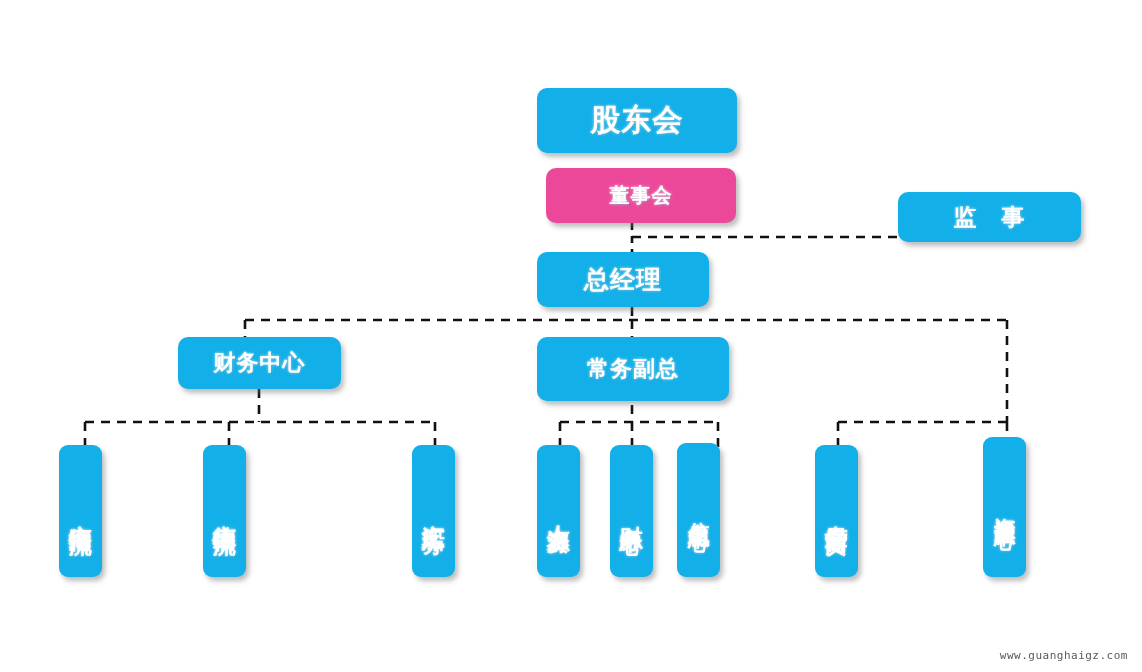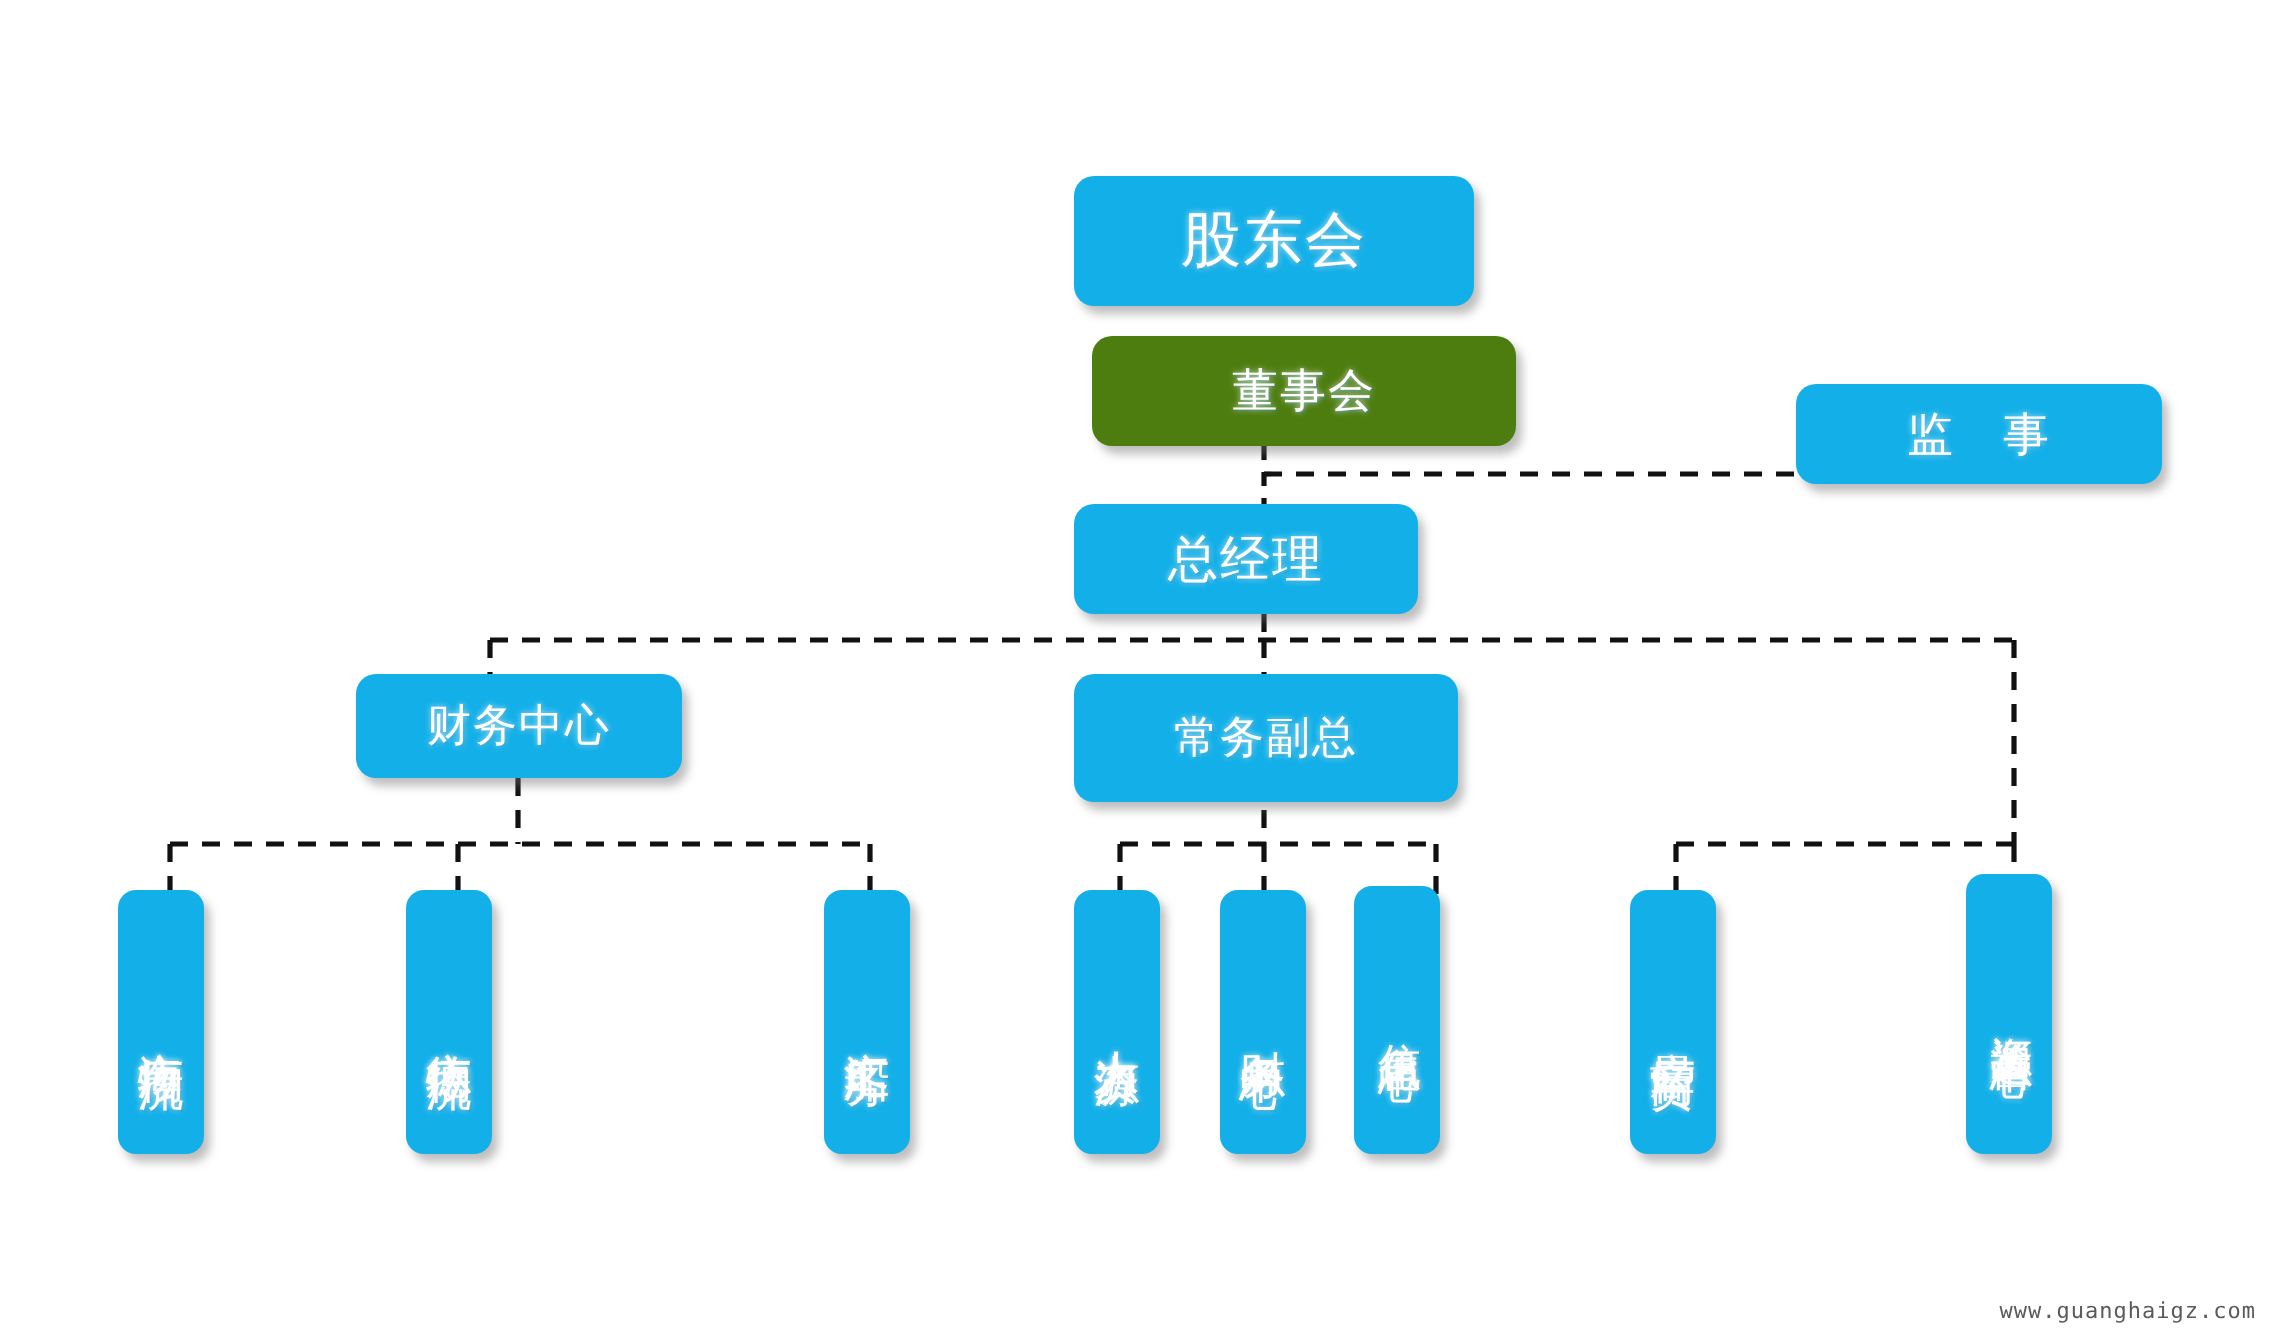--- a/index.html
+++ b/index.html
@@ -30,21 +30,21 @@
     position: absolute;
     background: #12AFE8;
     border-radius: 10px;
     box-shadow: 3px 4px 5px rgba(110,110,110,0.45);
     display: flex;
     align-items: center;
     justify-content: center;
     box-sizing: border-box;
     color: #ffffff;
     text-shadow: 0 0 3px rgba(255,255,255,0.75), 1px 1px 1px rgba(0,120,170,0.35);
-    font-weight: normal;
+    font-weight: bold;
     z-index: 5;
   }
   .node.horiz {
     letter-spacing: 1px;
   }
   .node.vert {
     writing-mode: vertical-rl;
     text-orientation: upright;
     border-radius: 9px;
     line-height: 1.06;
@@ -105,21 +105,21 @@
       <path d="M 838 422 L 1007 422"></path>
       <path d="M 838 422 L 838 449"></path>
       <path d="M 1007 422 L 1007 441"></path>
     </g>
   </svg>
 
   <div id="node-layer">
       <div class="node horiz" style="left: 537px; top: 88px; width: 200px; height: 65px; font-size: 30px; background: rgb(18, 175, 232); color: rgb(255, 255, 255);">
         <span class="node-label">股东会</span>
       </div>
-      <div class="node horiz" style="left: 546px; top: 168px; width: 212px; height: 55px; font-size: 23px; background: #4d7c0f; color: rgb(255, 255, 255);">
+      <div class="node horiz" style="left: 546px; top: 168px; width: 190px; height: 55px; font-size: 20px; background: #ec4899; color: rgb(255, 255, 255);">
         <span class="node-label">董事会</span>
       </div>
       <div class="node horiz" style="left: 898px; top: 192px; width: 183px; height: 50px; font-size: 23px; background: rgb(18, 175, 232); color: rgb(255, 255, 255);">
         <span class="node-label">监　事</span>
       </div>
       <div class="node horiz" style="left: 537px; top: 252px; width: 172px; height: 55px; font-size: 25px; background: rgb(18, 175, 232); color: rgb(255, 255, 255);">
         <span class="node-label">总经理</span>
       </div>
       <div class="node horiz" style="left: 178px; top: 337px; width: 163px; height: 52px; font-size: 22px; background: rgb(18, 175, 232); color: rgb(255, 255, 255);">
         <span class="node-label">财务中心</span>

